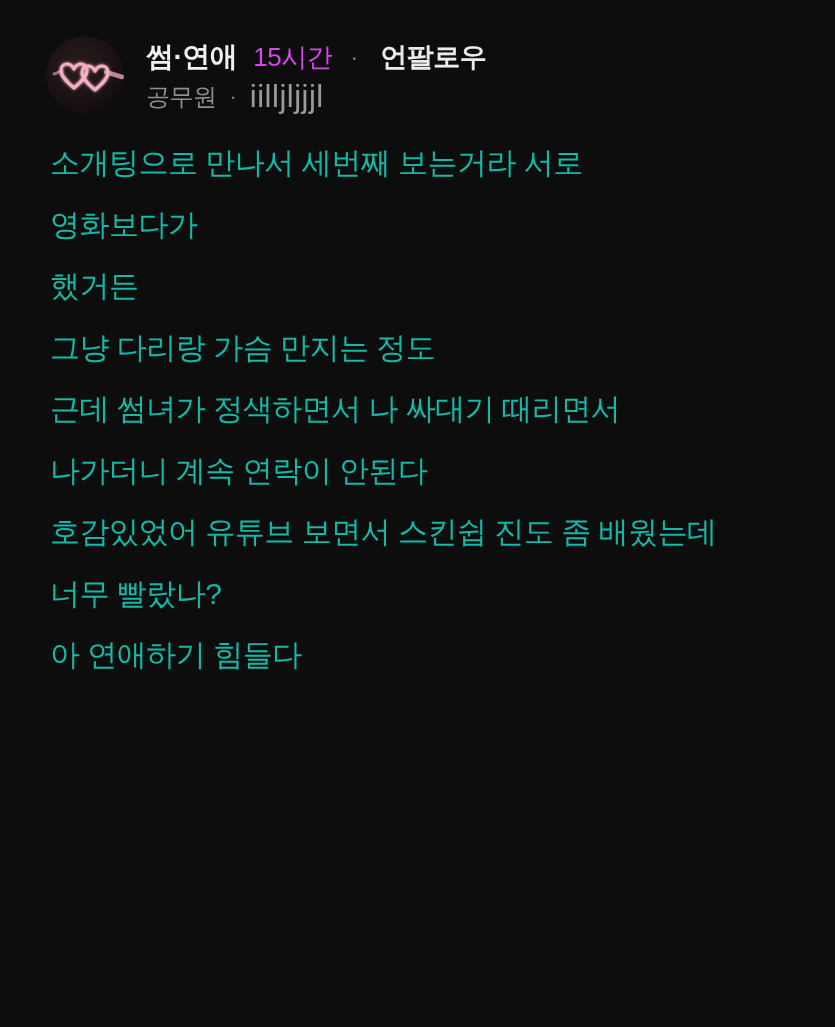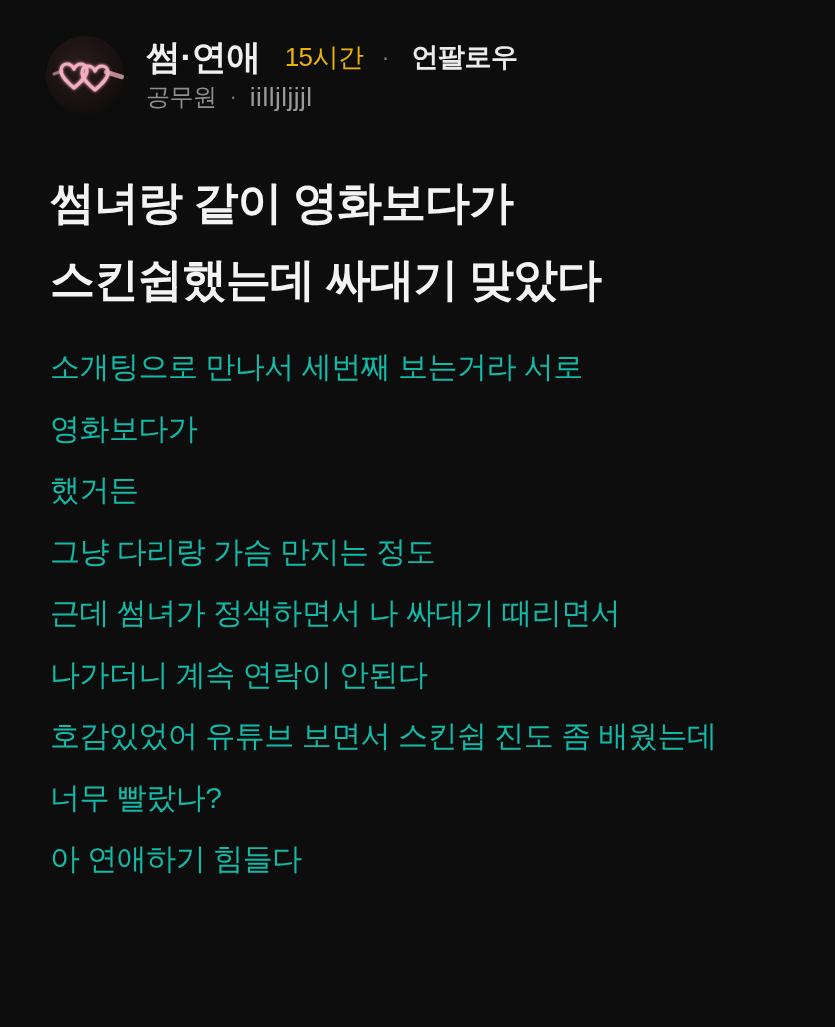--- a/index.html
+++ b/index.html
@@ -37,29 +37,29 @@
   .header-info {
     margin-left: 22px;
     padding-top: 3px;
   }
   .header-row1 {
     display: flex;
     align-items: center;
     line-height: 34px;
   }
   .category {
-    font-size: 35px;
+    font-size: 28px;
     font-weight: bold;
     color: #f0f0f0;
     letter-spacing: -0.5px;
   }
   .time {
     font-size: 26px;
-    color: #eab308;
-    margin-left: 24px;
+    color: #d946ef;
+    margin-left: 16px;
     letter-spacing: -0.5px;
   }
   .sep-dot {
     font-size: 24px;
     color: #7a7a7a;
     margin-left: 18px;
   }
   .unfollow {
     font-size: 27px;
     font-weight: bold;
@@ -81,21 +81,21 @@
     font-size: 24px;
     color: #8e8e8e;
     letter-spacing: -0.5px;
   }
   .sep-dot2 {
     font-size: 22px;
     color: #7a7a7a;
     margin: 0 13px;
   }
   .handle {
-    font-size: 26px;
+    font-size: 31px;
     color: #9a9a9a;
     letter-spacing: 0.5px;
   }
   
   .title {
     margin: 50px 0 0 4px;
     font-size: 45px;
     font-weight: bold;
     color: #f3f3f3;
     line-height: 77px;
@@ -159,24 +159,20 @@
           <button class="unfollow">언팔로우</button>
         </div>
         <div class="header-row2">
           <span class="job">공무원</span>
           <span class="sep-dot2">·</span>
           <span class="handle">iilljljjjl</span>
         </div>
       </div>
     </div>
 
-    <h1 class="title">
-      <span class="title-line">썸녀랑 같이 영화보다가</span>
-      <span class="title-line">스킨쉽했는데 싸대기 맞았다</span>
-    </h1>
 
     <div class="body-text">
       <div class="body-line">소개팅으로 만나서 세번째 보는거라 서로</div>
       <div class="body-line">영화보다가</div>
       <div class="body-line">했거든</div>
       <div class="body-line">그냥 다리랑 가슴 만지는 정도</div>
       <div class="body-line">근데 썸녀가 정색하면서 나 싸대기 때리면서</div>
       <div class="body-line">나가더니 계속 연락이 안된다</div>
       <div class="body-line">호감있었어 유튜브 보면서 스킨쉽 진도 좀 배웠는데</div>
       <div class="body-line">너무 빨랐나?</div>

